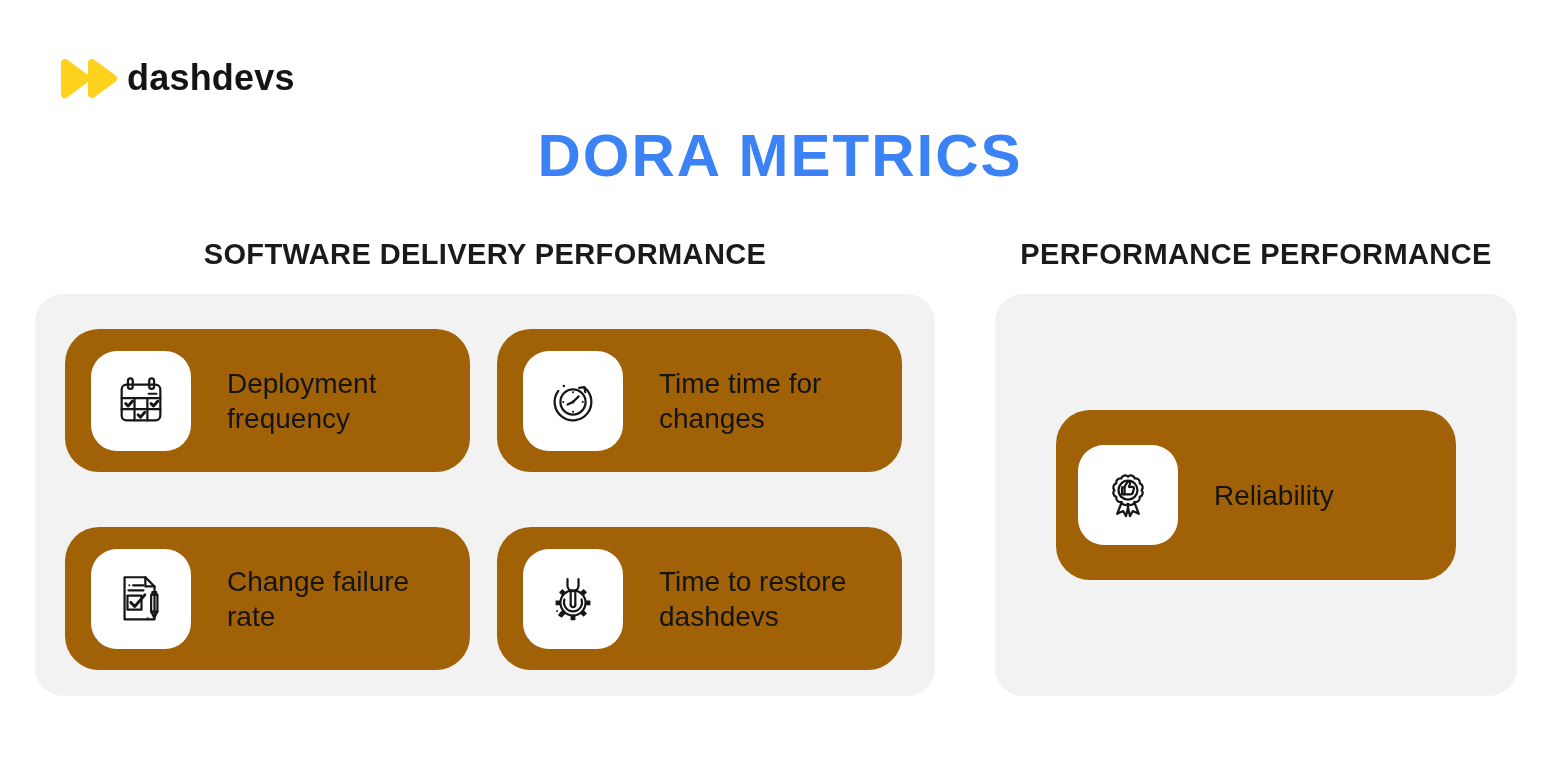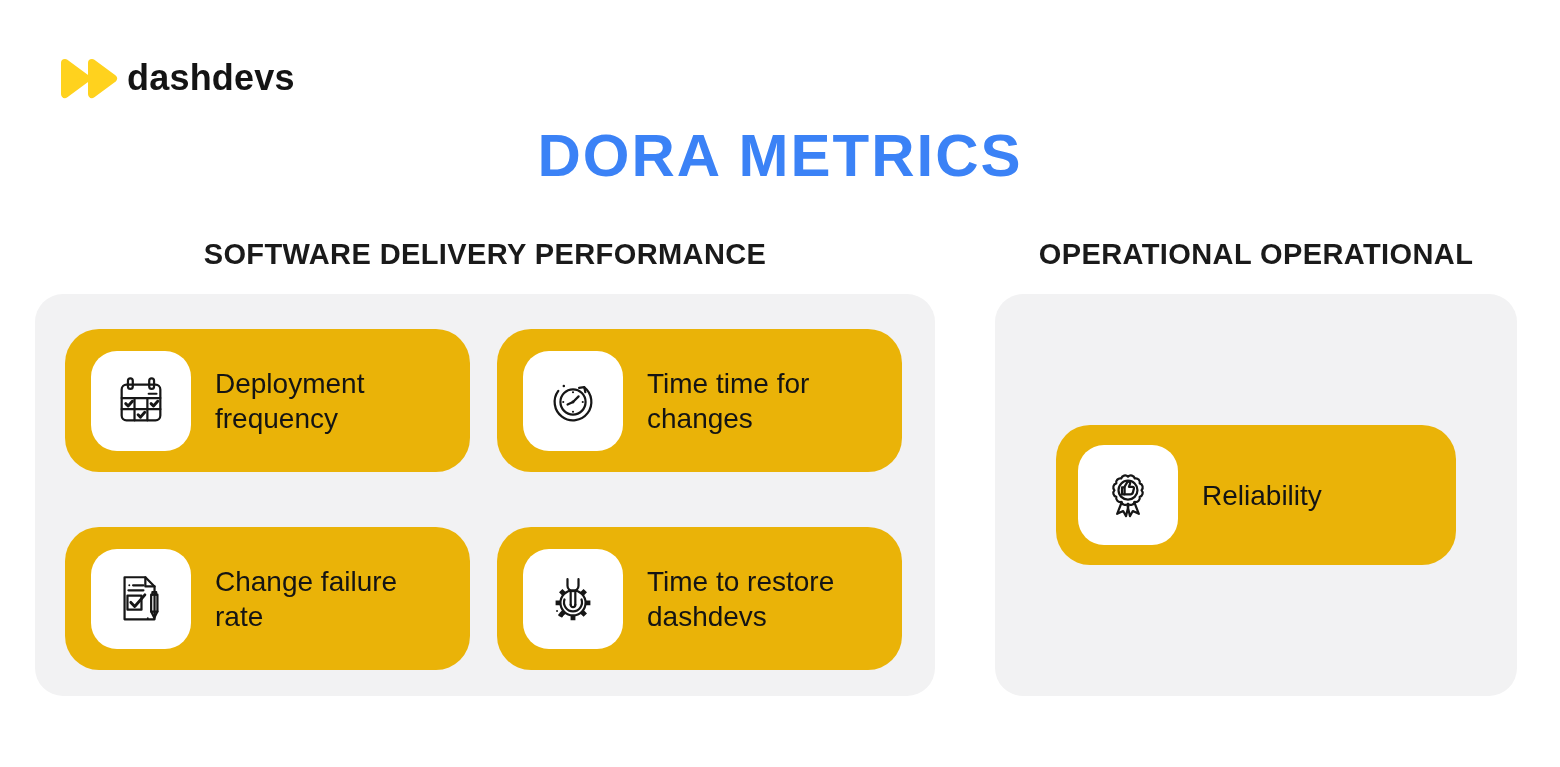--- a/index.html
+++ b/index.html
@@ -54,28 +54,28 @@
     grid-template-columns:1fr 1fr;
     column-gap:27px; row-gap:29px;
     padding:35px 33px 0 30px;
   }
   .panel-center{
     display:flex; align-items:center; justify-content:center;
   }
 
   
   .card{
-    background:#eab308;
+    background:#a16207;
     border-radius:34px;
     height:143px;
     display:flex; align-items:center;
     padding-left:26px;
-    gap:24px;
-  }
-  .card-reliability{ width:400px; height:140px; padding-left:22px; }
+    gap:36px;
+  }
+  .card-reliability{ width:400px; height:170px; padding-left:22px; }
 
   .icon-tile{
     flex:0 0 auto;
     width:100px; height:100px;
     background:#ffffff;
     border-radius:26px;
     display:flex; align-items:center; justify-content:center;
   }
   .icon-tile svg{ display:block; }
 
@@ -176,21 +176,21 @@
             <path d="M15.8 46.5 l2.6 1.4"></path>
           </svg>
         </div>
         <div class="card-label">Time to restore dashdevs</div>
       </div>
 
     </div>
   </section>
 
   <section class="section section-right">
-    <h2 class="section-heading">OPERATIONAL OPERATIONAL</h2>
+    <h2 class="section-heading">PERFORMANCE PERFORMANCE</h2>
     <div class="panel panel-center">
 
       <div class="card card-reliability">
         <div class="icon-tile">
           <svg class="ic" width="58" height="58" viewBox="0 0 60 60">
             <path d="M44 25 A4.2 4.2 0 0 1 42.1 32 A4.2 4.2 0 0 1 37 37.1 A4.2 4.2 0 0 1 30 39 A4.2 4.2 0 0 1 23 37.1 A4.2 4.2 0 0 1 17.9 32 A4.2 4.2 0 0 1 16 25 A4.2 4.2 0 0 1 17.9 18 A4.2 4.2 0 0 1 23 12.9 A4.2 4.2 0 0 1 30 11 A4.2 4.2 0 0 1 37 12.9 A4.2 4.2 0 0 1 42.1 18 A4.2 4.2 0 0 1 44 25 Z"></path>
             <circle cx="30" cy="25" r="9.8"></circle>
             <circle class="fill" cx="19.2" cy="14.2" r="1"></circle>
             <path d="M23.8 29.3 V22 H26.5 V29.3 Z"></path>
             <path d="M26.5 29.3 H32.6 Q34.6 29.3 35.1 27.3 L36.1 23.4 Q36.5 21.6 34.7 21.5 H30.9 L32 18.7 Q32.7 17 31.3 16.3 Q29.9 15.7 29 17.2 L26.5 21.3"></path>

